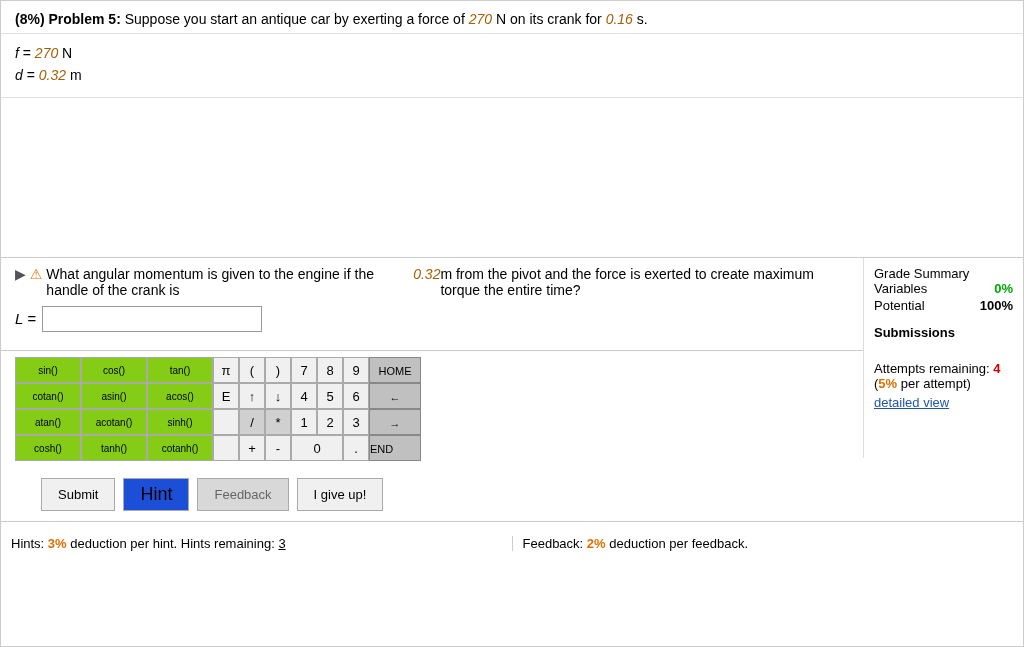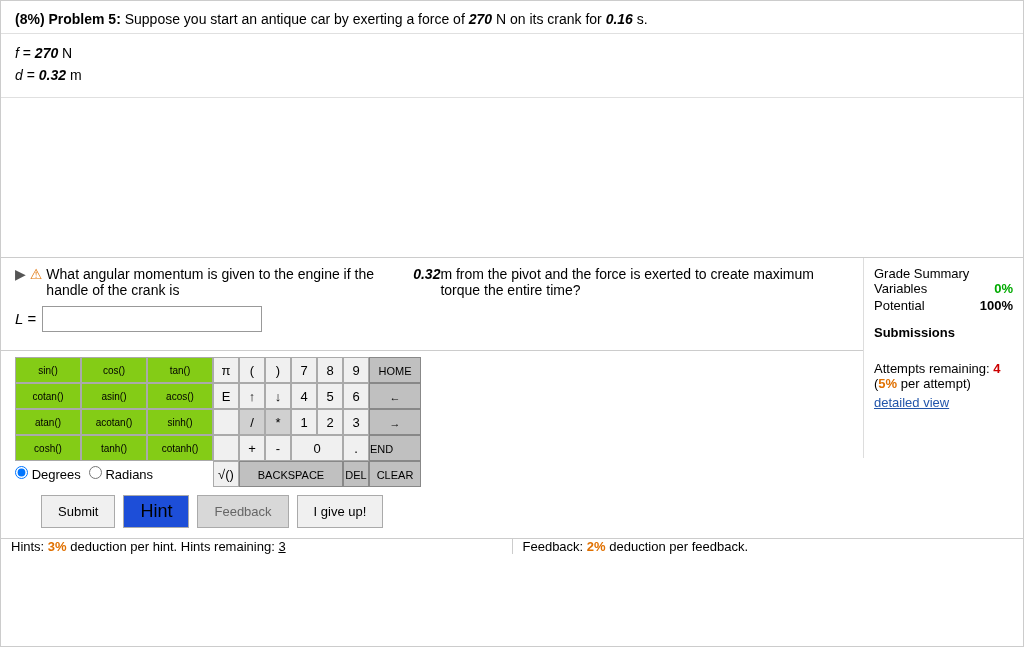--- a/index.html
+++ b/index.html
@@ -14,21 +14,21 @@
       min-height: 647px;
       border: 1px solid #ccc;
       overflow: hidden;
     }
     
     .problem-header {
       padding: 10px 14px 6px 14px;
       font-size: 14px;
       border-bottom: 1px solid #e0e0e0;
     }
-    .highlight-orange { color: #000000; font-style: italic; font-weight: bold; }
+    .highlight-orange { color: #a16207; font-style: italic; font-weight: normal; }
 
     
     .rand-vars {
       padding: 8px 14px 10px 14px;
       border-bottom: 1px solid #e0e0e0;
     }
     .rand-vars-title {
       font-weight: bold;
       font-size: 14px;
       margin-bottom: 6px;
@@ -240,21 +240,21 @@
       align-items: center;
       padding: 4px 0;
       font-size: 13px;
     }
     .degrees-row label { margin-right: 8px; cursor: pointer; }
 
     
     .action-buttons {
       display: flex;
       gap: 8px;
-      margin-top: 8px;
+      margin-top: 17px;
       padding-left: 26px;
     }
     .btn-submit {
       padding: 5px 16px;
       background: #f0f0f0;
       border: 1px solid #aaa;
       font-size: 13px;
       cursor: pointer;
     }
     .btn-hint {
@@ -278,21 +278,21 @@
       border: 1px solid #aaa;
       font-size: 13px;
       cursor: pointer;
     }
 
     
     .hints-bar {
       display: flex;
       border-top: 1px solid #ccc;
       font-size: 13px;
-      padding: 0 10px;
+      padding: 14px 10px;
       background: #fff;
     }
     .hints-left {
       flex: 1;
       padding-right: 10px;
       border-right: 1px solid #ccc;
     }
     .hints-right {
       flex: 1;
       padding-left: 10px;
@@ -468,44 +468,20 @@
                   <div class="calc-btn-narrow" style="width:52px;text-align:center;border:1px solid #aaa;background:#f0f0f0;height:26px;line-height:26px;font-size:13px;cursor:pointer;">0</div>
                 </td>
               <td>
                   <div class="calc-btn-narrow">.</div>
                 </td>
               <td>
                   <div class="calc-btn-end">END</div>
                 </td>
             </tr>
 
-            <tr>
-              <td colspan="3">
-                <div class="degrees-row">
-                  <label>
-                    <input type="radio" name="angle" value="degrees" checked="" style=""> <span>Degrees</span>
-                  </label>
-                  <label>
-                    <input type="radio" name="angle" value="radians" style=""> <span>Radians</span>
-                  </label>
-                </div>
-              </td>
-              <td>
-                  <div class="calc-btn-sqrt">√()</div>
-                </td>
-              <td colspan="4">
-                  <div class="calc-btn-backspace" style="width:104px;font-size:11px;">BACKSPACE</div>
-                </td>
-              <td>
-                  <div class="calc-btn-del">DEL</div>
-                </td>
-              <td>
-                  <div class="calc-btn-clear">CLEAR</div>
-                </td>
-            </tr>
           </tbody>
         </table>
 
         <div class="action-buttons">
           <button class="btn-submit">Submit</button>
           <button class="btn-hint">Hint</button>
           <button class="btn-feedback">Feedback</button>
           <button class="btn-givup">I give up!</button>
         </div>
       </div>

